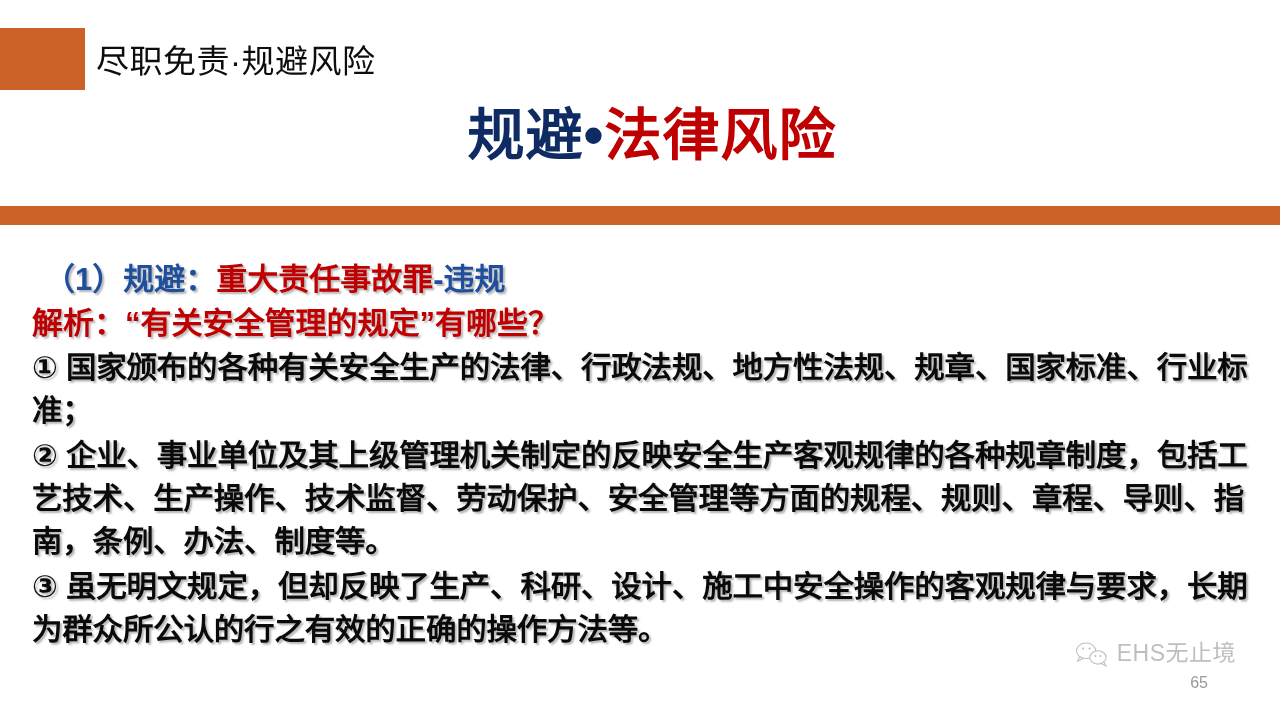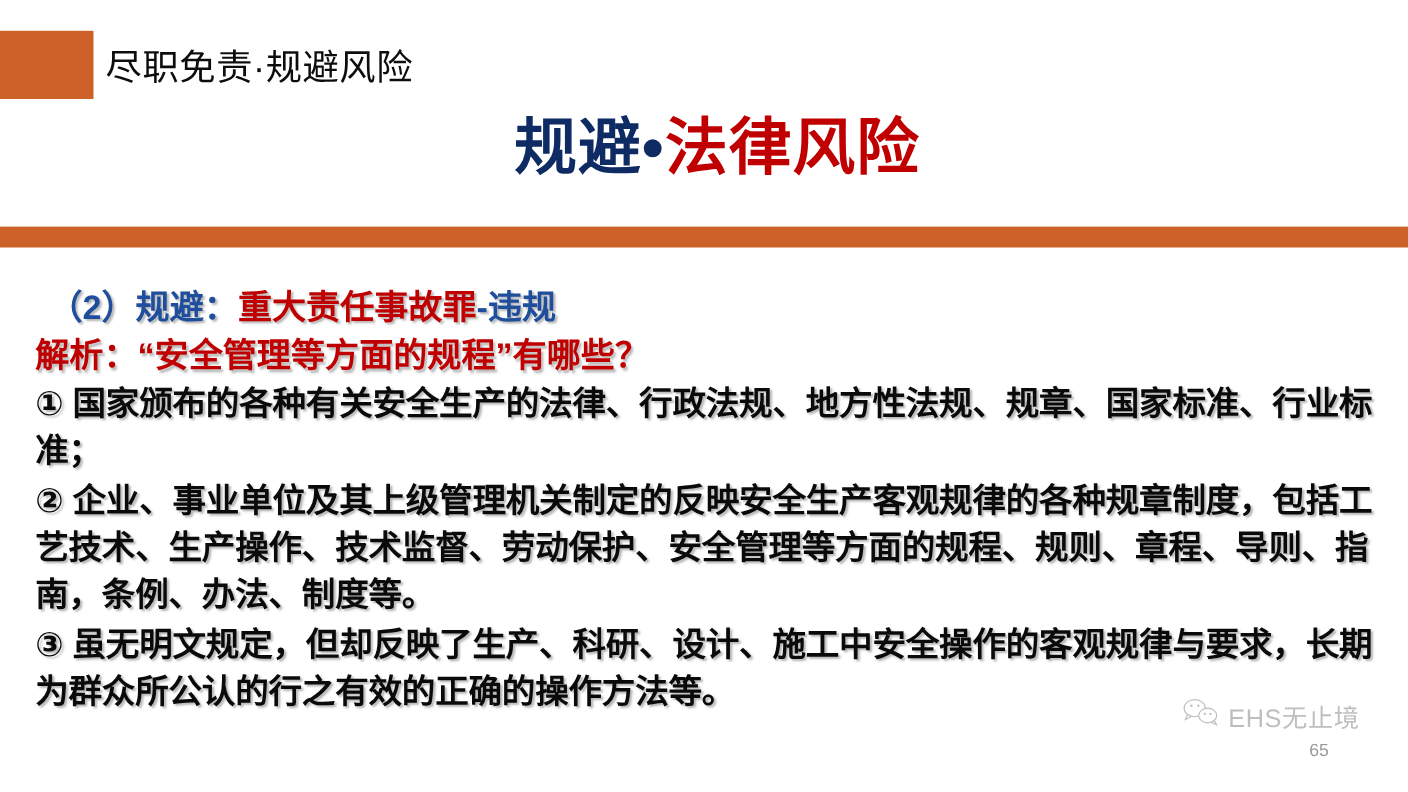--- a/index.html
+++ b/index.html
@@ -115,21 +115,21 @@
     letter-spacing: -0.2px;
     margin-top: 2px;
   }
 
   
   .watermark {
     position: absolute;
     right: 44px;
     bottom: 52px;
     display: flex;
-    align-items: flex-start;
+    align-items: flex-end;
     gap: 8px;
     opacity: 0.55;
   }
   .wechat-icon {
     width: 34px;
     height: 27px;
     display: block;
   }
   .watermark-label {
     font-size: 23px;
@@ -157,24 +157,24 @@
 
   <div class="main-title">
     <span class="seg-blue">规避</span><span class="seg-dot">•</span><span class="seg-red">法律风险</span>
   </div>
 
   <div class="divider-rule"></div>
 
   <div class="content">
 
     <div class="line-q">
-      <span class="seg-blue">（2）规避：</span><span class="seg-red">重大责任事故罪</span><span class="seg-blue">-违规</span>
+      <span class="seg-blue">（1）规避：</span><span class="seg-red">重大责任事故罪</span><span class="seg-blue">-违规</span>
     </div>
 
-    <div class="line-analysis">解析：“安全管理等方面的规程”有哪些？</div>
+    <div class="line-analysis">解析：“有关安全管理的规定”有哪些？</div>
 
     <div class="para">① 国家颁布的各种有关安全生产的法律、行政法规、地方性法规、规章、国家标准、行业标准；</div>
     <div class="para">② 企业、事业单位及其上级管理机关制定的反映安全生产客观规律的各种规章制度，包括工艺技术、生产操作、技术监督、劳动保护、安全管理等方面的规程、规则、章程、导则、指南，条例、办法、制度等。</div>
     <div class="para">③ 虽无明文规定，但却反映了生产、科研、设计、施工中安全操作的客观规律与要求，长期为群众所公认的行之有效的正确的操作方法等。</div>
 
   </div>
 
   <div class="watermark">
     <span>
       <svg class="wechat-icon" viewBox="0 0 46 36" fill="none" stroke="#8a8a8a" stroke-width="1.4">

